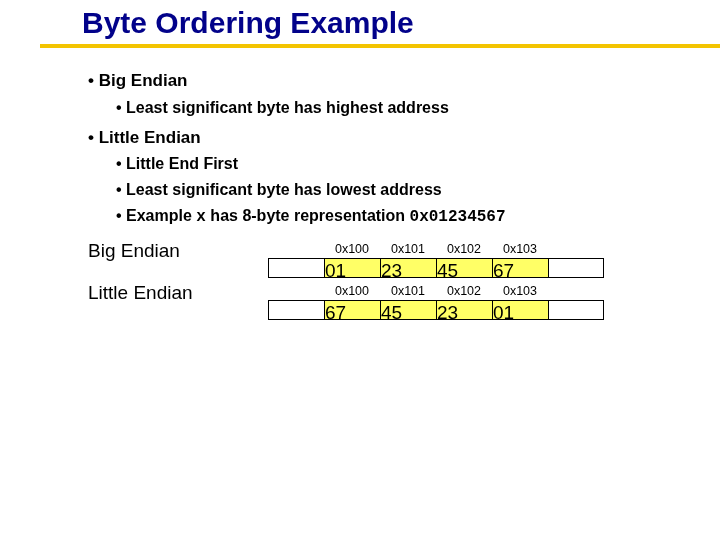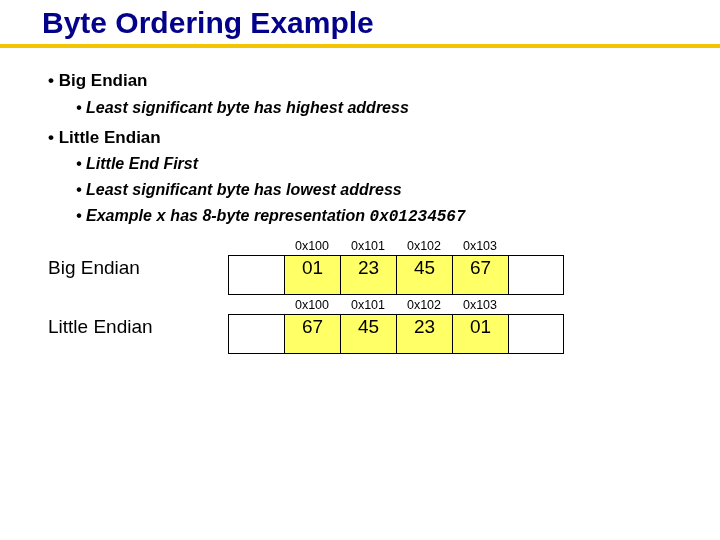--- a/index.html
+++ b/index.html
@@ -9,20 +9,21 @@
     height: 540px;
     background: #fff;
     font-family: Arial, Helvetica, sans-serif;
     color: #000;
   }
   .slide {
     position: relative;
     width: 720px;
     height: 540px;
     box-sizing: border-box;
+    padding-left: 40px;
   }
   .title-wrap {
     padding: 6px 0 0 42px;
   }
   .title {
     font-size: 30px;
     font-weight: bold;
     color: #02028a;
   }
   .rule {
@@ -41,21 +42,20 @@
     margin-top: 8px;
   }
   .b1::before {
     content: "• ";
   }
   .b2 {
     font-weight: bold;
     font-size: 16px;
     margin-left: 28px;
     margin-top: 4px;
-    font-style: italic;
   }
   .b2::before {
     content: "• ";
   }
   .mono {
     font-family: "Courier New", monospace;
   }
   .tables {
     margin-top: 10px;
   }
@@ -79,25 +79,25 @@
   .addr-cell {
     width: 56px;
     text-align: center;
     font-size: 12.5px;
   }
   .byte-row {
     display: flex;
   }
   .byte-cell {
     width: 56px;
-    height: 40px;
+    height: 20px;
     line-height: 24px;
     border: 1.5px solid #000;
     border-right: none;
-    text-align: center;
+    text-align: left;
     font-size: 19px;
     box-sizing: border-box;
   }
   .byte-cell:last-child {
     border-right: 1.5px solid #000;
   }
   .byte-cell.filled {
     background: #ffff66;
   }
 </style>

